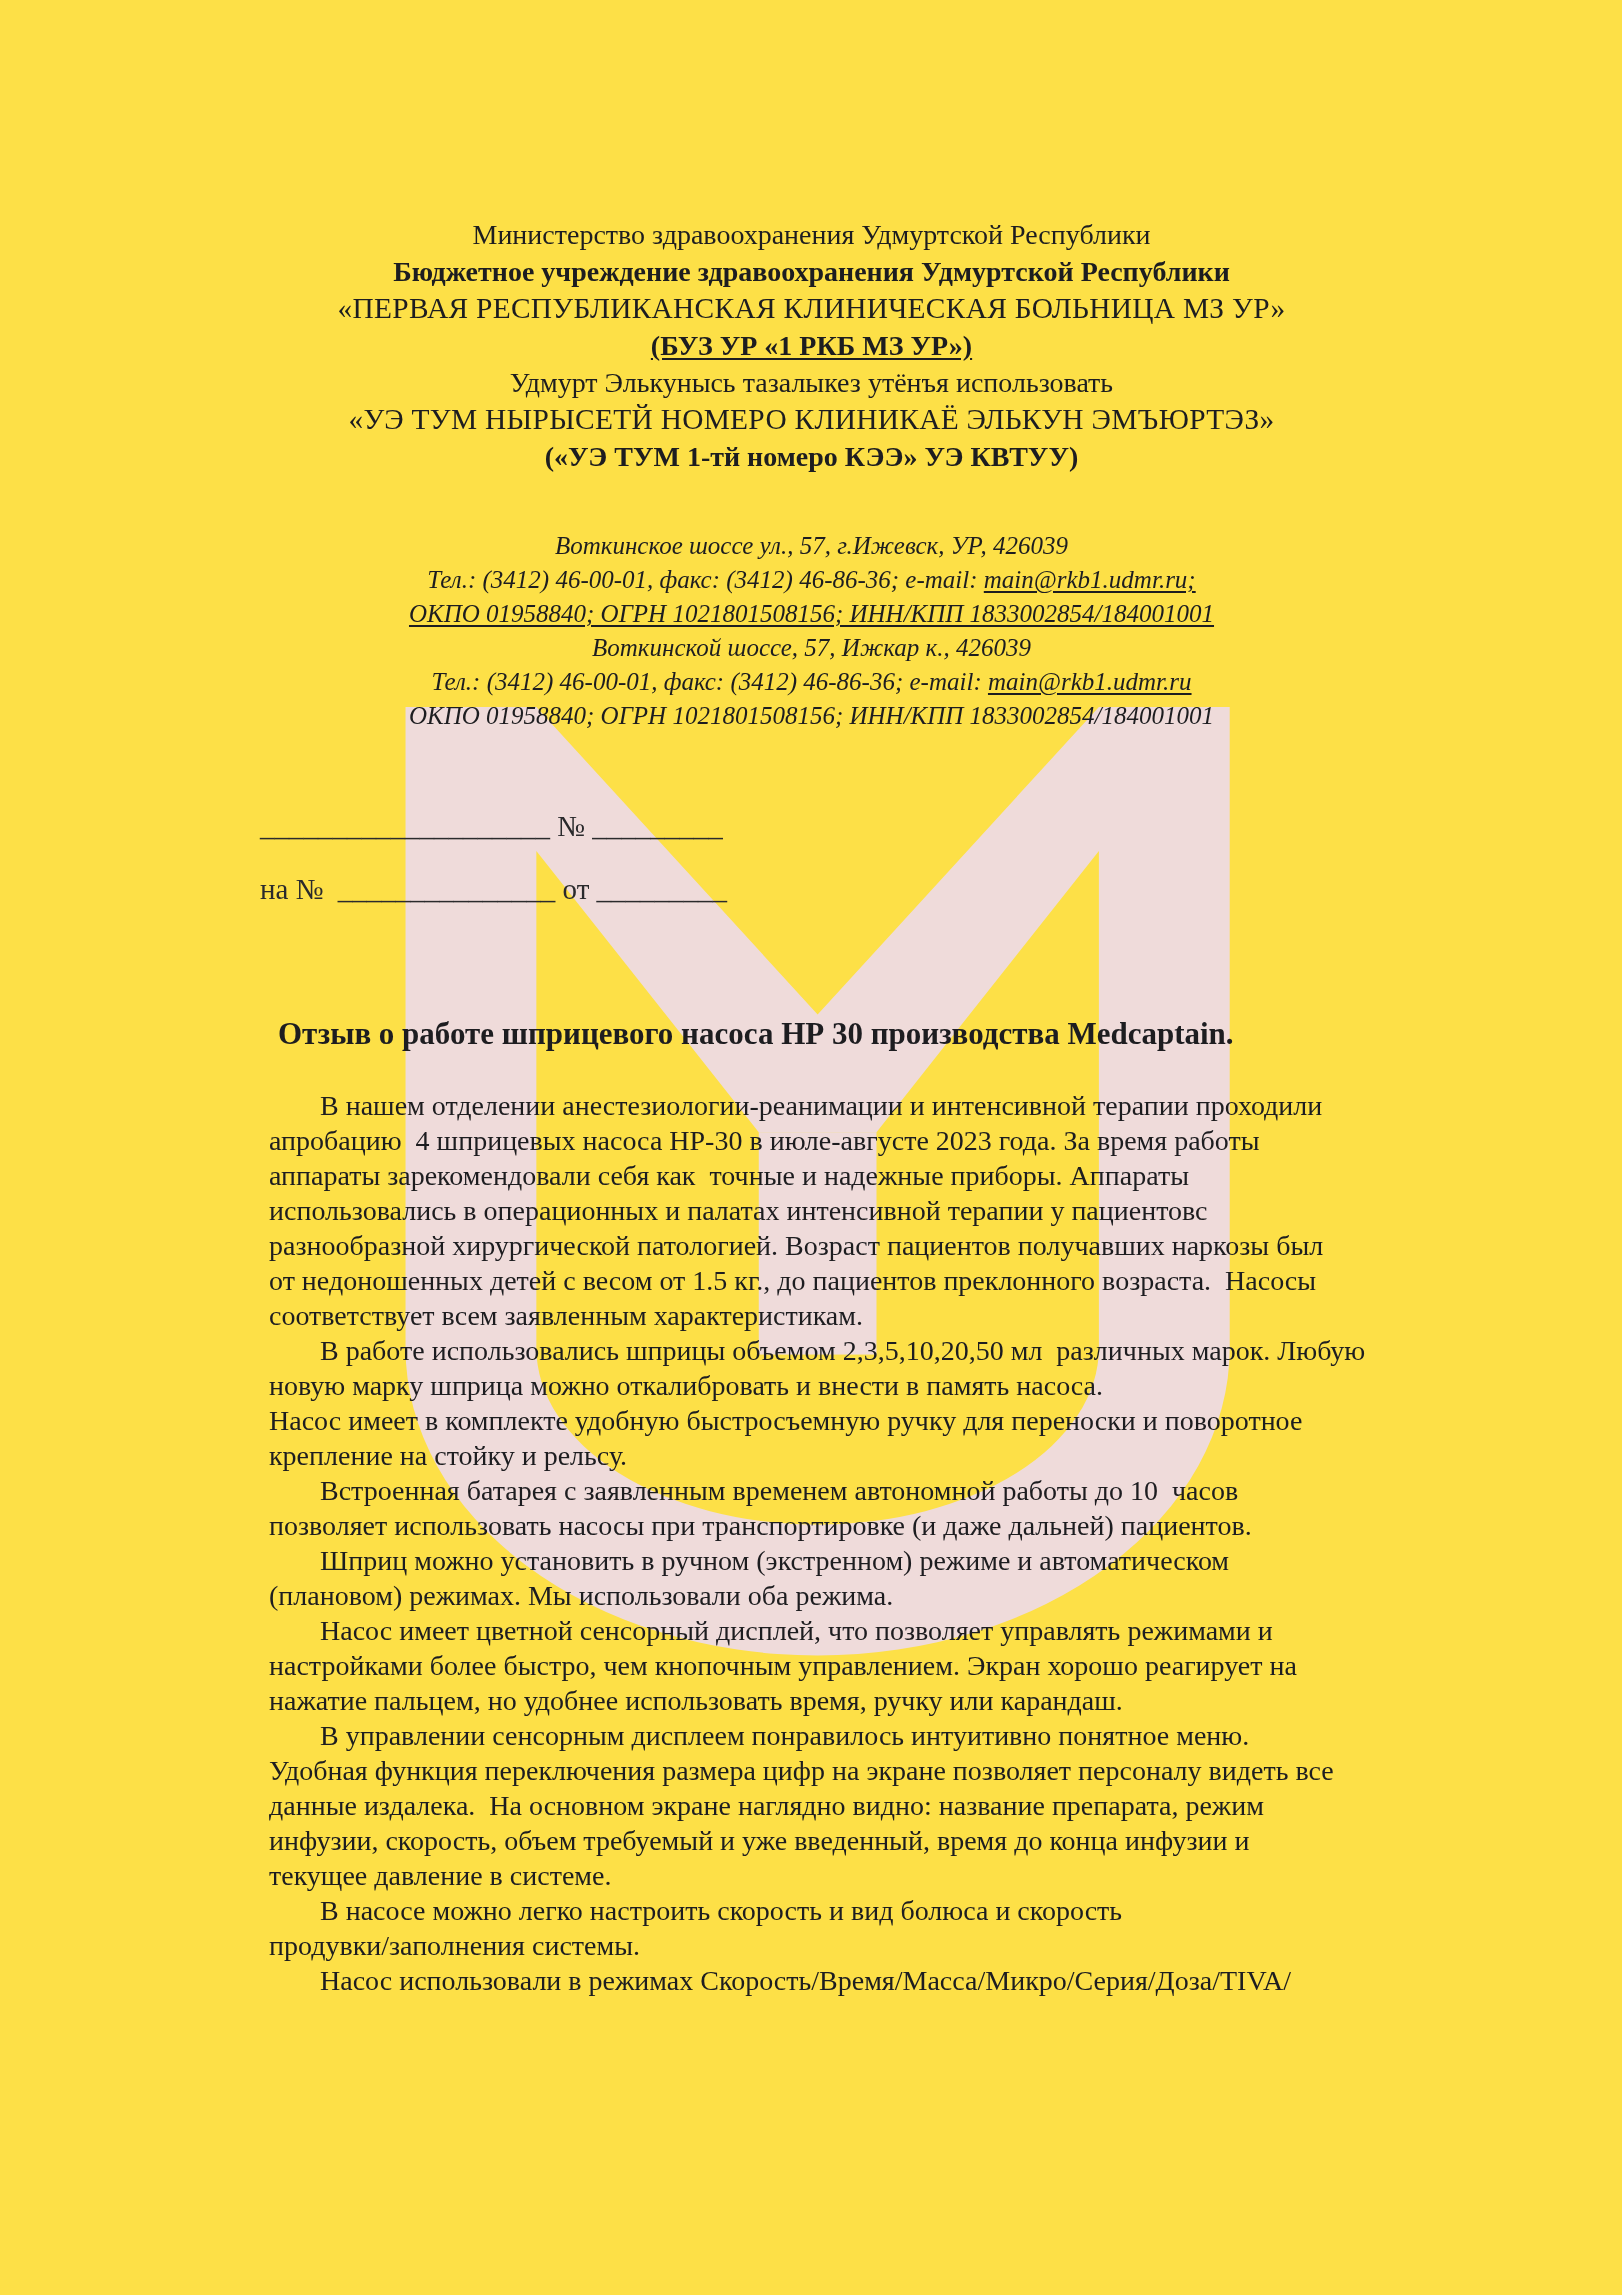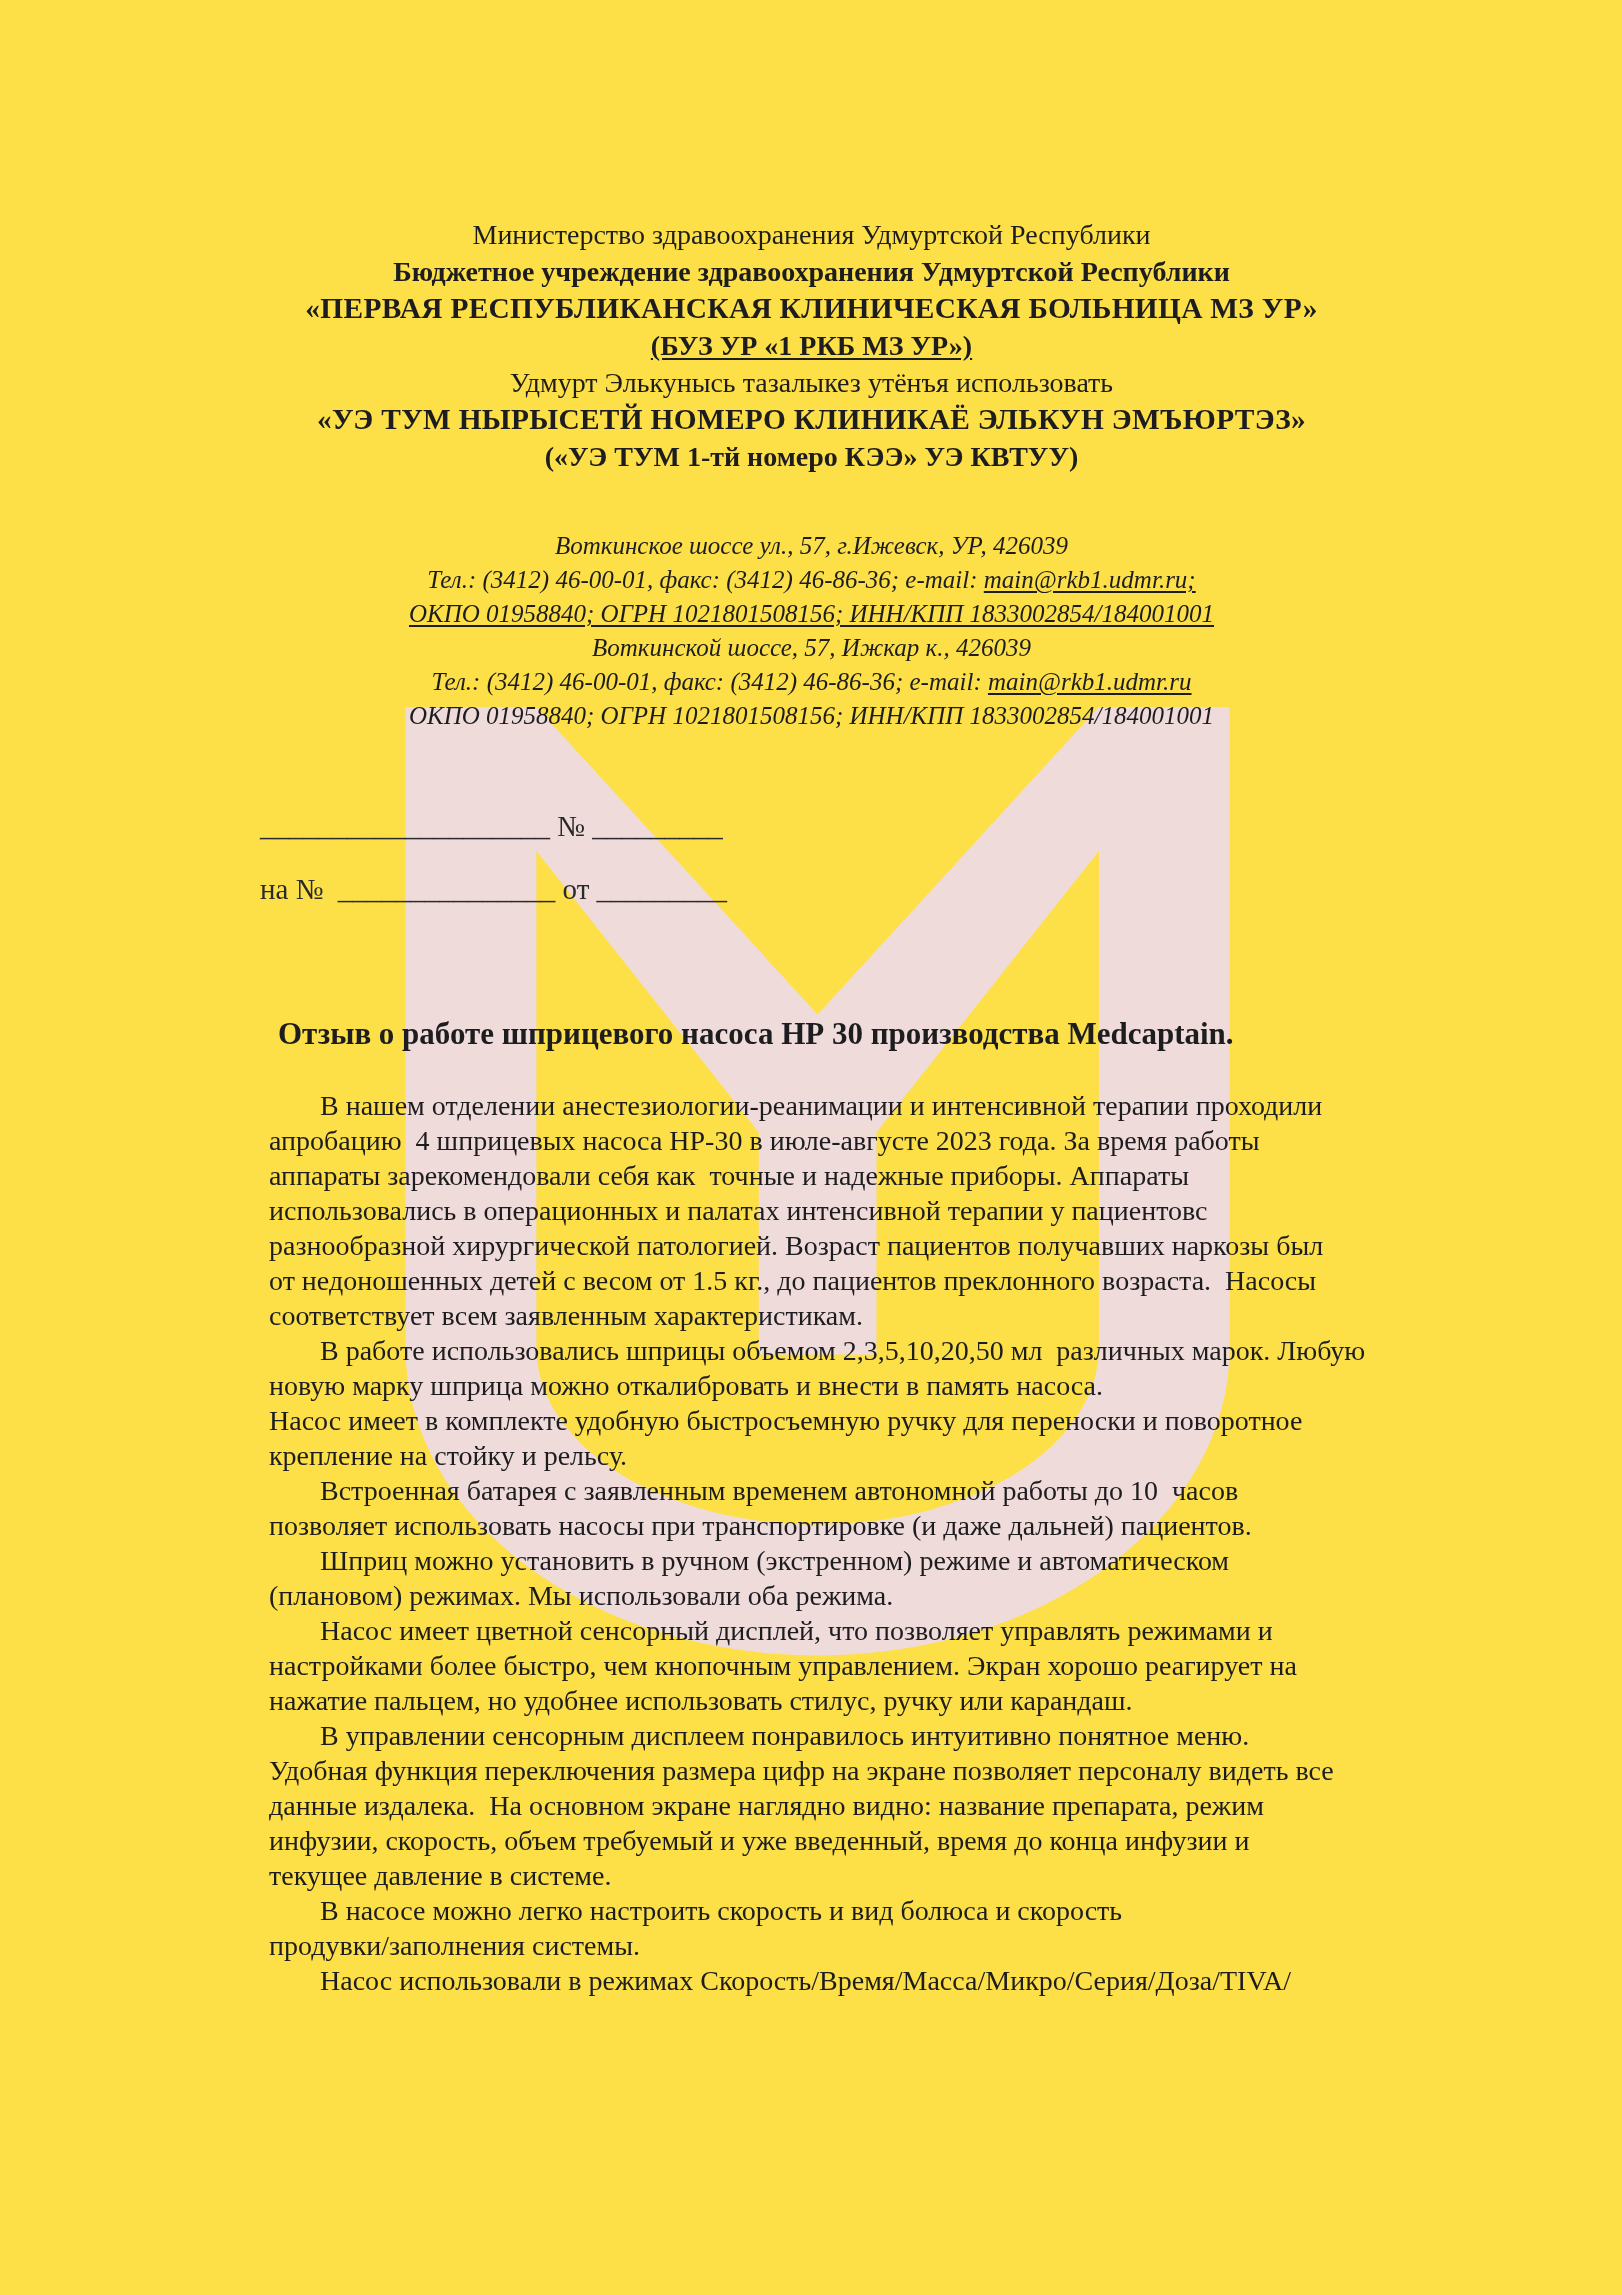--- a/index.html
+++ b/index.html
@@ -26,21 +26,21 @@
     position: absolute;
     top: 216px;
     left: 0;
     width: 100%;
     text-align: center;
     z-index: 1;
   }
   .header .h-line { line-height: 37px; }
   .h-reg  { font-size: 28px; font-weight: normal; }
   .h-bold { font-size: 28px; font-weight: bold; }
-  .h-big  { font-size: 29.4px; font-weight: bold; letter-spacing: 0.3px; }
+  .h-big  { font-size: 29.4px; font-weight: normal; letter-spacing: 0.3px; }
   .h-underline { text-decoration: underline; text-underline-offset: 3.3px; }
   
   .contact {
     position: absolute;
     top: 529px;
     left: 0;
     width: 100%;
     text-align: center;
     font-size: 25px;
     z-index: 1;
@@ -147,21 +147,21 @@
         <div class="line">Встроенная батарея с заявленным временем автономной работы до 10  часов</div>
         <div class="line">позволяет использовать насосы при транспортировке (и даже дальней) пациентов.</div>
       </div>
       <div class="para">
         <div class="line">Шприц можно установить в ручном (экстренном) режиме и автоматическом</div>
         <div class="line">(плановом) режимах. Мы использовали оба режима.</div>
       </div>
       <div class="para">
         <div class="line">Насос имеет цветной сенсорный дисплей, что позволяет управлять режимами и</div>
         <div class="line">настройками более быстро, чем кнопочным управлением. Экран хорошо реагирует на</div>
-        <div class="line">нажатие пальцем, но удобнее использовать стилус, ручку или карандаш.</div>
+        <div class="line">нажатие пальцем, но удобнее использовать время, ручку или карандаш.</div>
       </div>
       <div class="para">
         <div class="line">В управлении сенсорным дисплеем понравилось интуитивно понятное меню.</div>
         <div class="line">Удобная функция переключения размера цифр на экране позволяет персоналу видеть все</div>
         <div class="line">данные издалека.  На основном экране наглядно видно: название препарата, режим</div>
         <div class="line">инфузии, скорость, объем требуемый и уже введенный, время до конца инфузии и</div>
         <div class="line">текущее давление в системе.</div>
       </div>
       <div class="para">
         <div class="line">В насосе можно легко настроить скорость и вид болюса и скорость</div>

